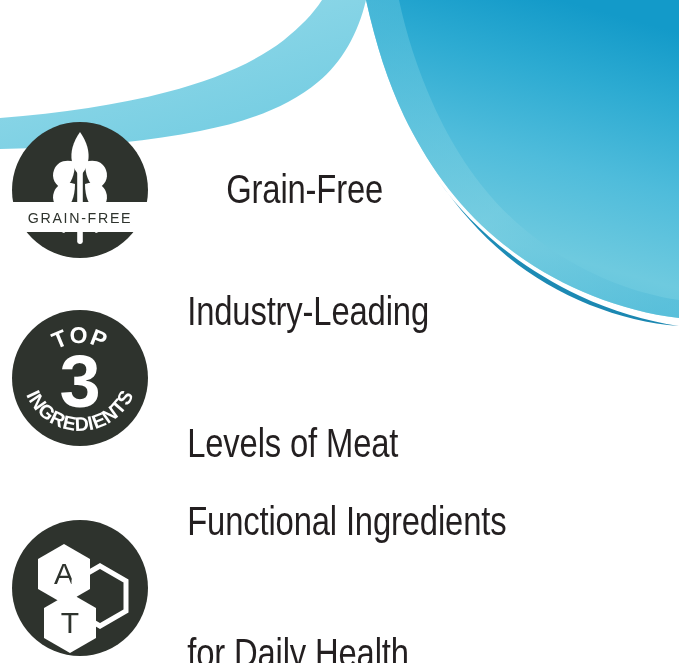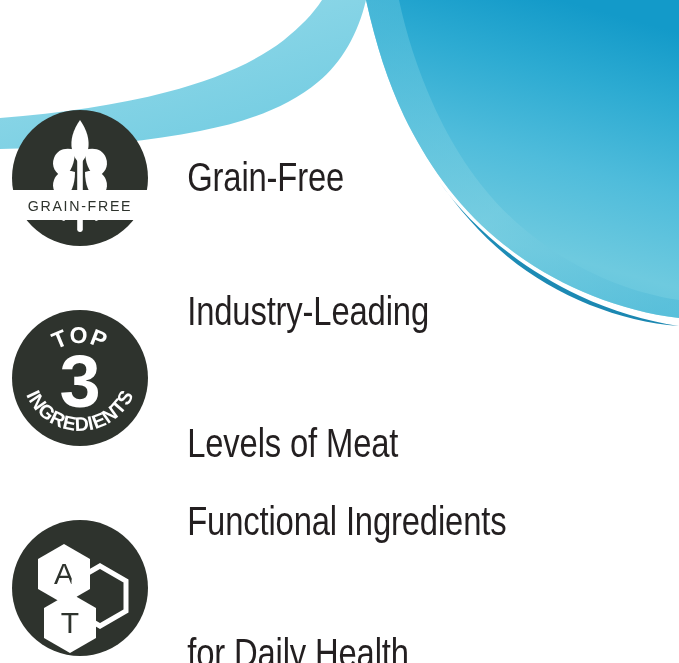--- a/index.html
+++ b/index.html
@@ -28,21 +28,21 @@
   #swoosh-layer svg { display: block; }
 
   
   .feature-row {
     position: absolute;
     left: 0;
     width: 679px;
     display: flex;
     align-items: center;
   }
-  #feature-row-0 { top: 110px; height: 136px; }
+  #feature-row-0 { top: 122px; height: 136px; gap: 39px; }
   #feature-row-1 { top: 310px; height: 136px; }
   #feature-row-2 { top: 520px; height: 136px; }
 
   .badge-slot {
     width: 160px;
     min-width: 160px;
     height: 136px;
     position: relative;
     display: flex;
     align-items: center;

